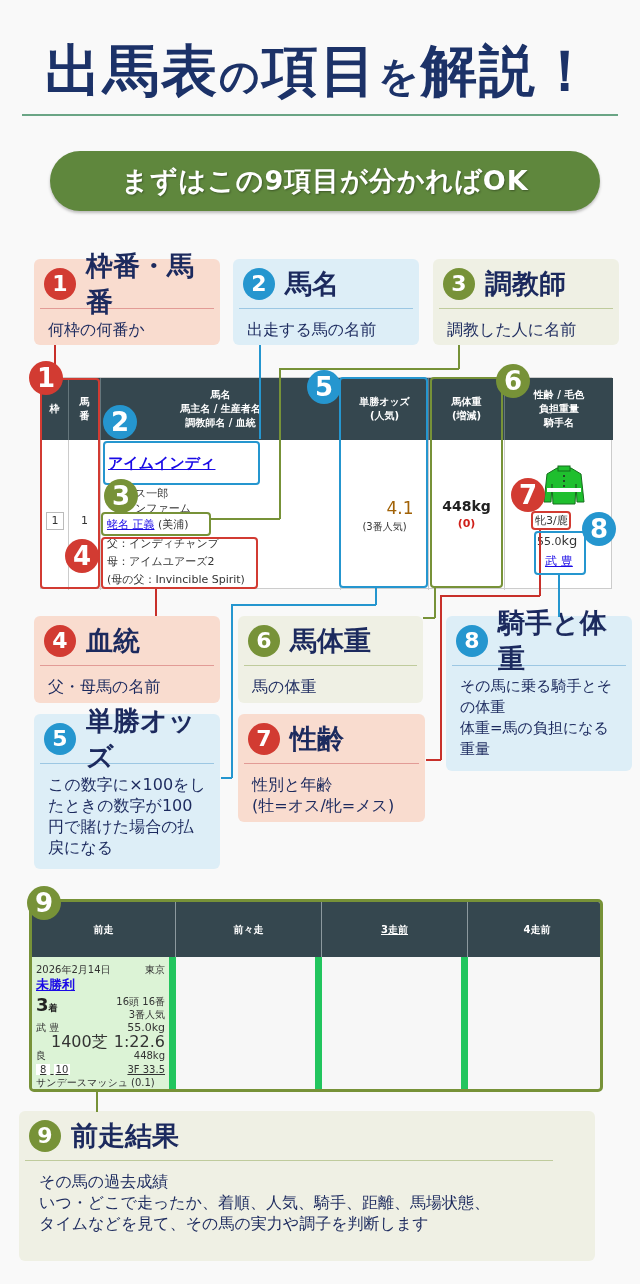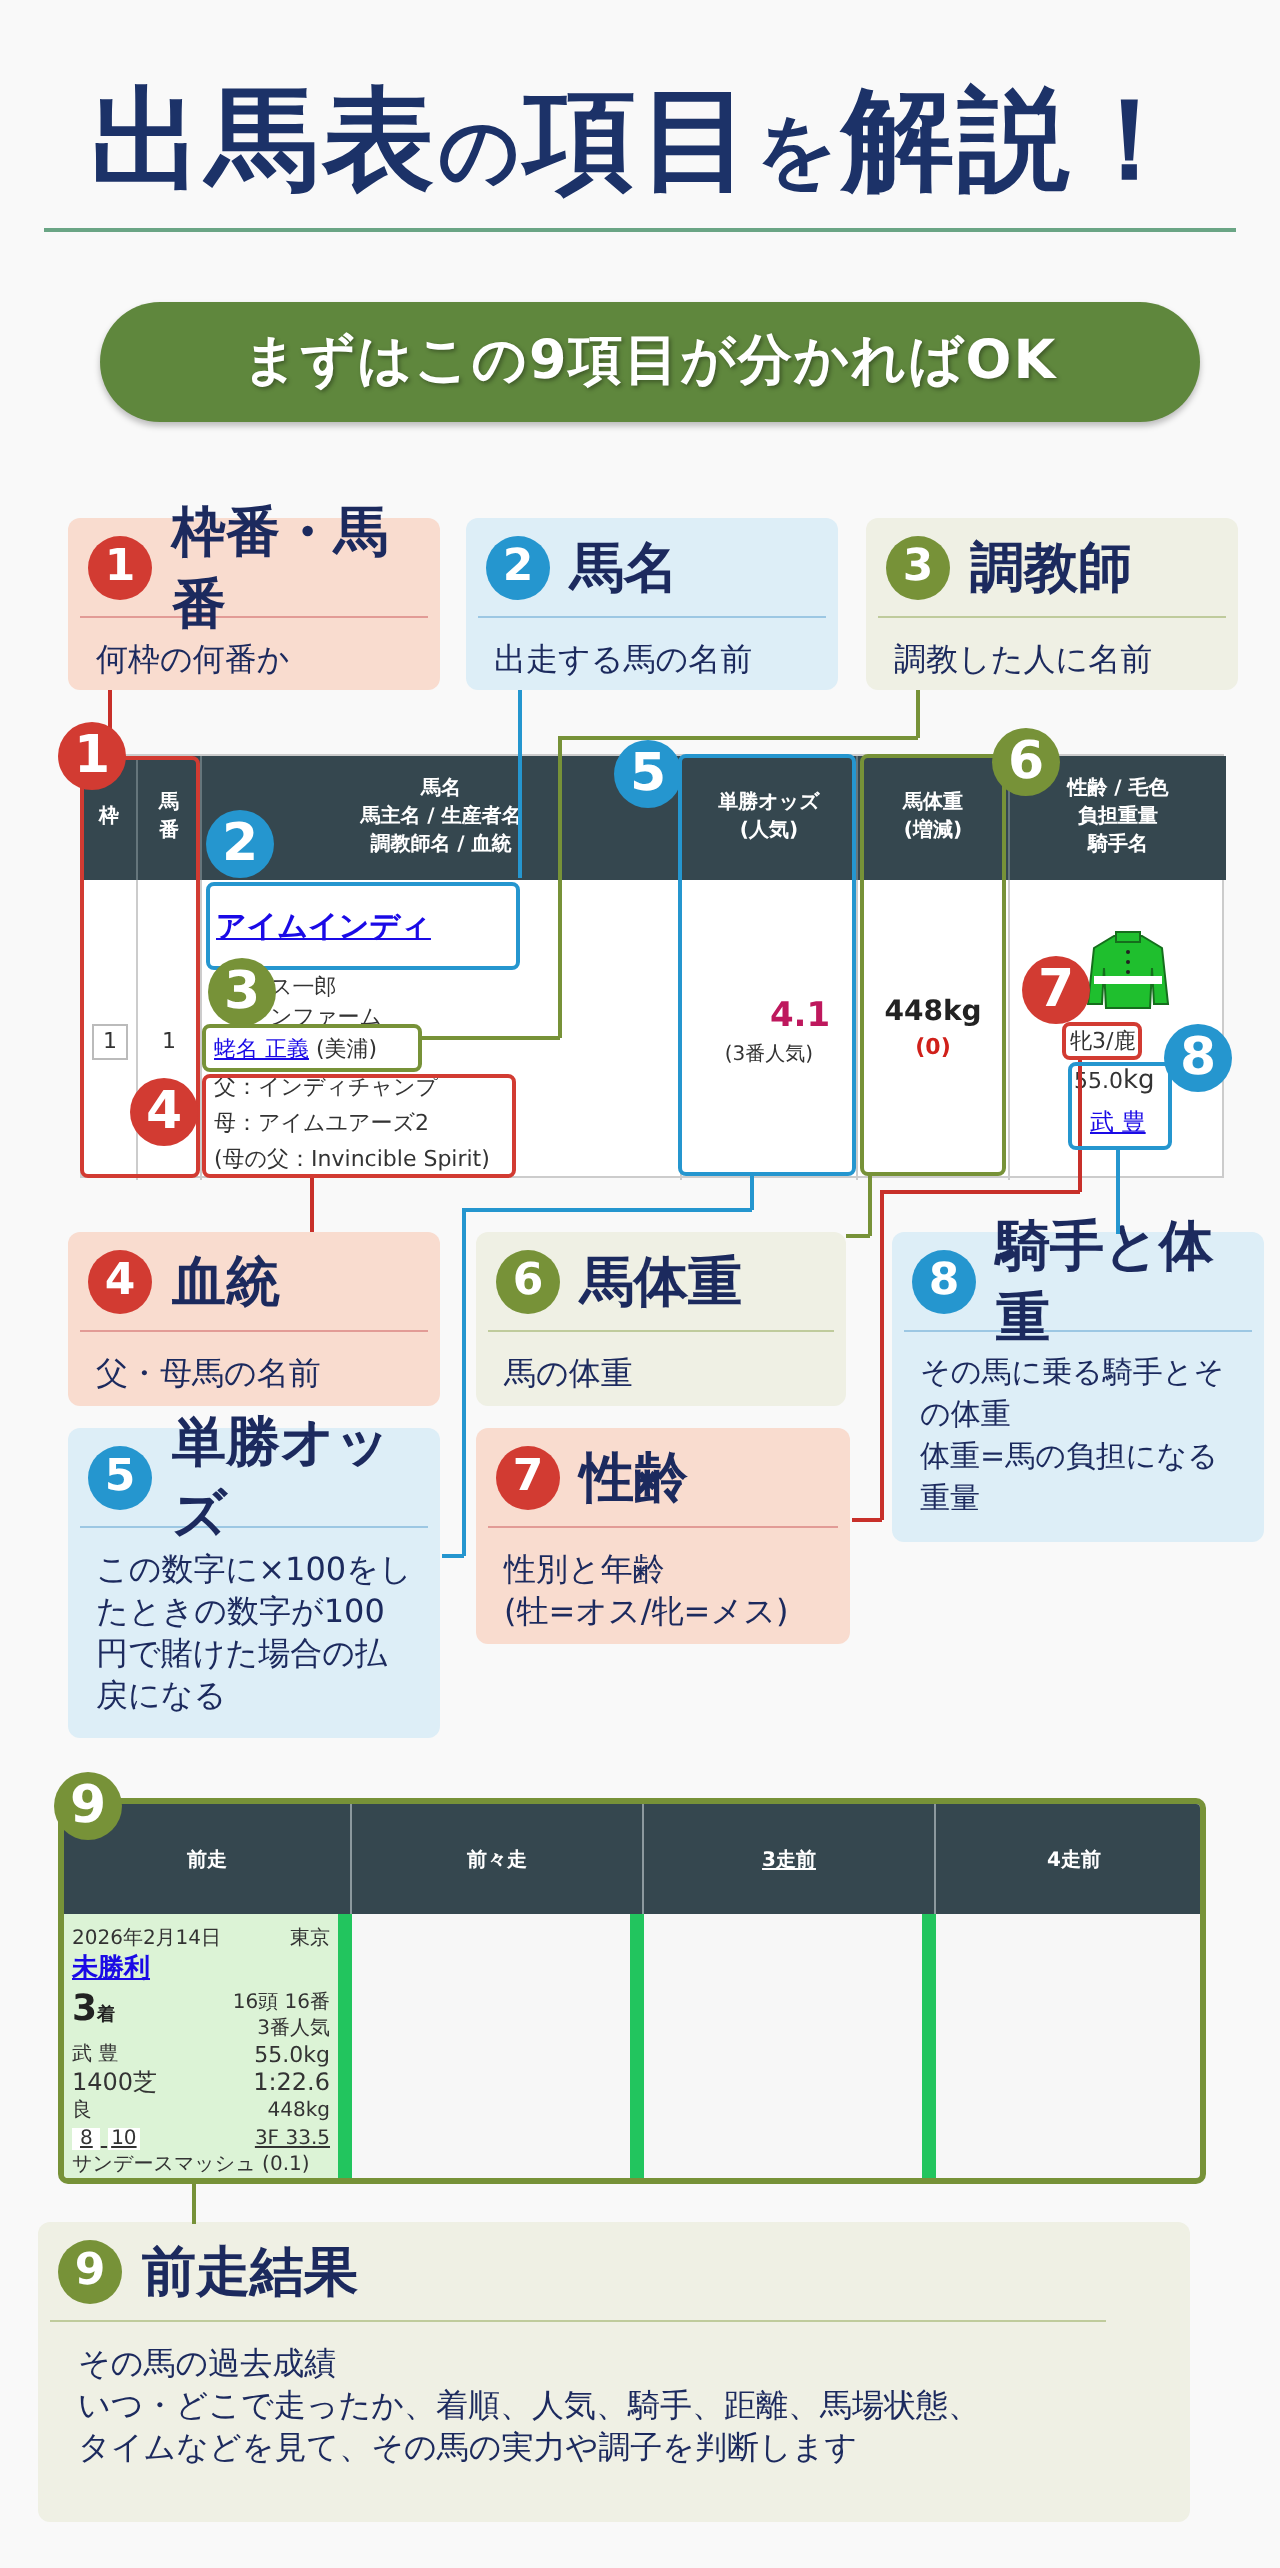--- a/index.html
+++ b/index.html
@@ -124,21 +124,21 @@
     <div style="position:absolute;left:34px;top:46px;">ス一郎</div>
     <div style="position:absolute;left:34px;top:61px;">ンファーム</div>
     <div style="position:absolute;left:6px;top:77px;"><span class="link">蛯名 正義</span> <span>(美浦)</span></div>
     <div style="position:absolute;left:6px;top:95px;line-height:18px;">
       <div>父：インディチャンプ</div>
       <div>母：アイムユアーズ2</div>
       <div>(母の父：Invincible Spirit)</div>
     </div>
   </div>
   <div class="rcell" style="left:300px;width:88px;text-align:center;">
-    <div style="margin-top:58px;font-size:17px;font-weight:bold;color:#be185d;margin-left:31px;">4.1</div>
+    <div style="margin-top:58px;font-size:17px;font-weight:normal;color:#a16207;margin-left:31px;">4.1</div>
     <div style="font-size:10px;margin-top:2px;">(3番人気)</div>
   </div>
   <div class="rcell" style="left:388px;width:76px;text-align:center;">
     <div style="margin-top:58px;font-size:14px;font-weight:bold;color:#222;">448kg</div>
     <div style="font-size:11px;font-weight:bold;color:#d0201a;margin-top:3px;">(0)</div>
   </div>
   <div class="rcell" style="left:464px;width:108px;border-right:none;">
     <svg style="position:absolute;left:38px;top:24px;" width="42" height="42" viewBox="0 0 42 42">
       <path d="M14 4 L28 4 L38 10 L41 38 L34 38 L33 20 L32 40 L10 40 L9 20 L8 38 L1 38 L4 10 Z" fill="#1fbf2e" stroke="#156e1c" stroke-width="1"></path>
       <rect x="15" y="2" width="12" height="5" fill="#1fbf2e" stroke="#156e1c" stroke-width="1"></rect>
@@ -242,21 +242,21 @@
       <span style="font-size:18px;font-weight:bold;line-height:20px;color:#222;"><span>3</span><span style="font-size:9px;">着</span></span>
       <span style="text-align:right;">
           <span style="display:block;">16頭 16番</span>
           <span style="display:block;">3番人気</span>
         </span>
     </div>
     <div class="prow">
         <span>武 豊</span>
         <span style="font-size:11px;">55.0kg</span>
       </div>
-    <div class="prow" style="font-size:12px;line-height:15px;">
+    <div class="prow" style="font-size:16px;line-height:15px;margin-left:15px;">
         <span>1400芝</span>
         <span>1:22.6</span>
       </div>
     <div class="prow">
         <span>良</span>
         <span>448kg</span>
       </div>
     <div class="prow" style="margin-top:1px;text-decoration:underline;">
         <span><span style="background:#fff;padding:0 4px;">8</span> <span style="background:#fff;padding:0 2px;">10</span></span>
         <span>3F 33.5</span>

